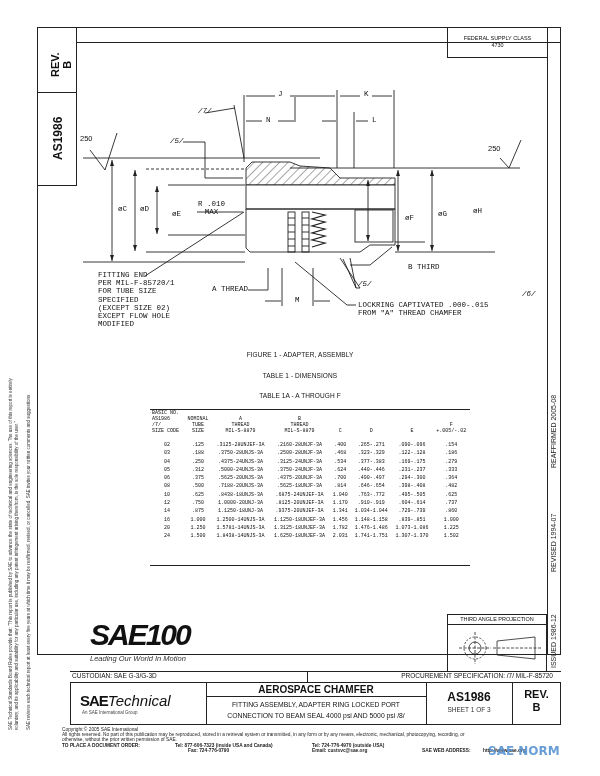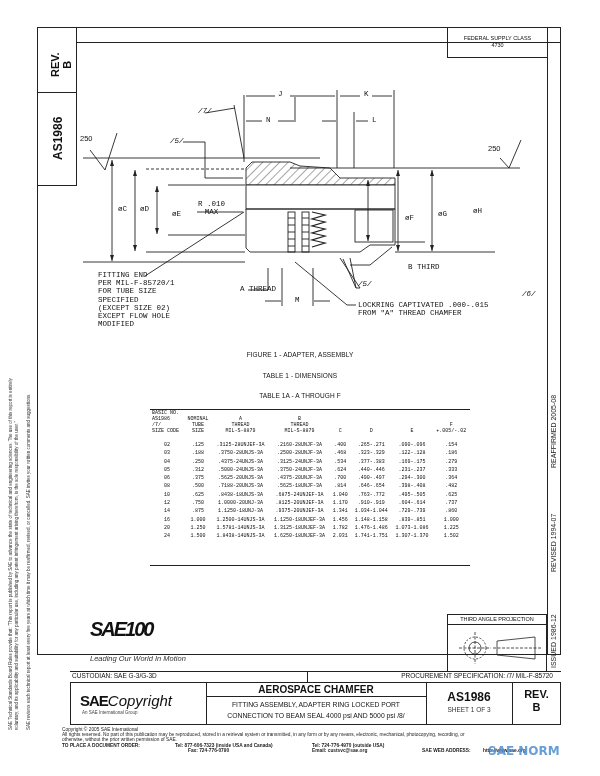--- a/index.html
+++ b/index.html
@@ -15,21 +15,21 @@
   .right-vtext { font-size:7px; font-weight:normal; color:#222; }
   .left-legal { font-size:4.5px; color:#333; font-weight:normal; line-height:6px; }
   .caption { width:600px; left:0; text-align:center; font-size:6.5px; letter-spacing:0.1px; }
   table.dims { position:absolute; left:150px; top:410px; width:320px; border-collapse:collapse; font-family:"Liberation Mono", monospace; font-size:5px; }
   table.dims th { font-weight:normal; vertical-align:bottom; padding:0 2px 2px; border-bottom:1.2px solid #222; line-height:6px; text-align:center; }
   table.dims td { text-align:center; padding:0 2px; line-height:8.3px; white-space:nowrap; }
   table.dims thead tr:first-child th { border-bottom:none; }
   .tbl-top { left:150px; top:409px; width:320px; border-top:1.5px solid #222; }
   .tbl-bot { left:150px; top:565px; width:320px; border-top:1.5px solid #222; }
   .drawing-label { font-family:"Liberation Mono", monospace; font-size:7.5px; white-space:pre; line-height:8.2px; }
-  .sae-logo-big { left:90px; top:618px; font-size:20px; font-weight:900; font-style:italic; letter-spacing:-2px; }
+  .sae-logo-big { left:90px; top:618px; font-size:30px; font-weight:900; font-style:italic; letter-spacing:-2px; }
   .tagline { left:90px; top:654px; font-size:7.5px; font-style:italic; color:#333; }
   .proj-box { left:447px; top:614px; width:100px; height:58px; border:1px solid #222; box-sizing:border-box; }
   .proj-title { left:447px; top:614px; width:100px; height:11px; border-bottom:1px solid #222; box-sizing:border-box; font-size:5.5px; text-align:center; line-height:11px; }
   .row-cust { left:70px; top:671px; width:491px; height:12px; border-top:1px solid #222; border-bottom:1px solid #222; box-sizing:border-box; }
   .cust-left { left:72px; top:672px; font-size:6.5px; }
   .cust-div { left:307px; top:671px; height:12px; border-left:1px solid #222; }
   .proc-right { right:47px; top:672px; font-size:6.5px; }
   .title-block { left:70px; top:683px; width:491px; height:42px; border:1.5px solid #222; border-top:none; box-sizing:border-box; }
   .tb-div1 { left:206px; top:683px; height:42px; border-left:1px solid #222; }
   .tb-div2 { left:426px; top:683px; height:42px; border-left:1px solid #222; }
@@ -188,21 +188,21 @@
 <div class="abs drawing-label" style="left:438px;top:210px;">øG</div>
 <div class="abs drawing-label" style="left:473px;top:207px;">øH</div>
 <div class="abs drawing-label" style="left:80px;top:135px;font-family:'Liberation Sans',sans-serif;">250</div>
 <div class="abs drawing-label" style="left:488px;top:145px;font-family:'Liberation Sans',sans-serif;">250</div>
 <div class="abs drawing-label" style="left:198px;top:107px;font-style:italic;">/7/</div>
 <div class="abs drawing-label" style="left:170px;top:137px;font-style:italic;">/5/</div>
 <div class="abs drawing-label" style="left:358px;top:280px;font-style:italic;">/5/</div>
 <div class="abs drawing-label" style="left:522px;top:290px;font-style:italic;">/6/</div>
 <div class="abs drawing-label" style="left:198px;top:200px;text-align:center;">R .010
 MAX</div>
-<div class="abs drawing-label" style="left:212px;top:285px;margin-left:28px;">A THREAD</div>
+<div class="abs drawing-label" style="left:212px;top:285px;">A THREAD</div>
 <div class="abs drawing-label" style="left:408px;top:263px;">B THIRD</div>
 <div class="abs drawing-label" style="left:98px;top:271px;">FITTING END
 PER MIL-F-85720/1
 FOR TUBE SIZE
 SPECIFIED
 (EXCEPT SIZE 02)
 EXCEPT FLOW HOLE
 MODIFIED</div>
 <div class="abs drawing-label" style="left:358px;top:301px;">LOCKRING CAPTIVATED .000-.015
 FROM "A" THREAD CHAMFER</div>
@@ -381,21 +381,21 @@
 <div class="abs row-cust"></div>
 <div class="abs cust-left">CUSTODIAN: SAE G-3/G-3D</div>
 <div class="abs cust-div"></div>
 <div class="abs proc-right">PROCUREMENT SPECIFICATION: /7/ MIL-F-85720</div>
 
 <div class="abs title-block"></div>
 <div class="abs tb-div1"></div>
 <div class="abs tb-div2"></div>
 <div class="abs tb-div3"></div>
 <div class="abs sae-aero">
-  <b>SAE</b><span>Copyright</span>
+  <b>SAE</b><span>Technical</span>
 </div>
 <div class="abs sae-aero-sub">An SAE International Group</div>
 <div class="abs aero-std">AEROSPACE CHAMFER</div>
 <div class="abs tb-title">
   <div>FITTING ASSEMBLY, ADAPTER RING LOCKED PORT</div>
   <div>CONNECTION TO BEAM SEAL 4000 psi AND 5000 psi /8/</div>
 </div>
 <div class="abs docnum">AS1986</div>
 <div class="abs sheet">SHEET 1 OF 3</div>
 <div class="abs rev-lbl">

